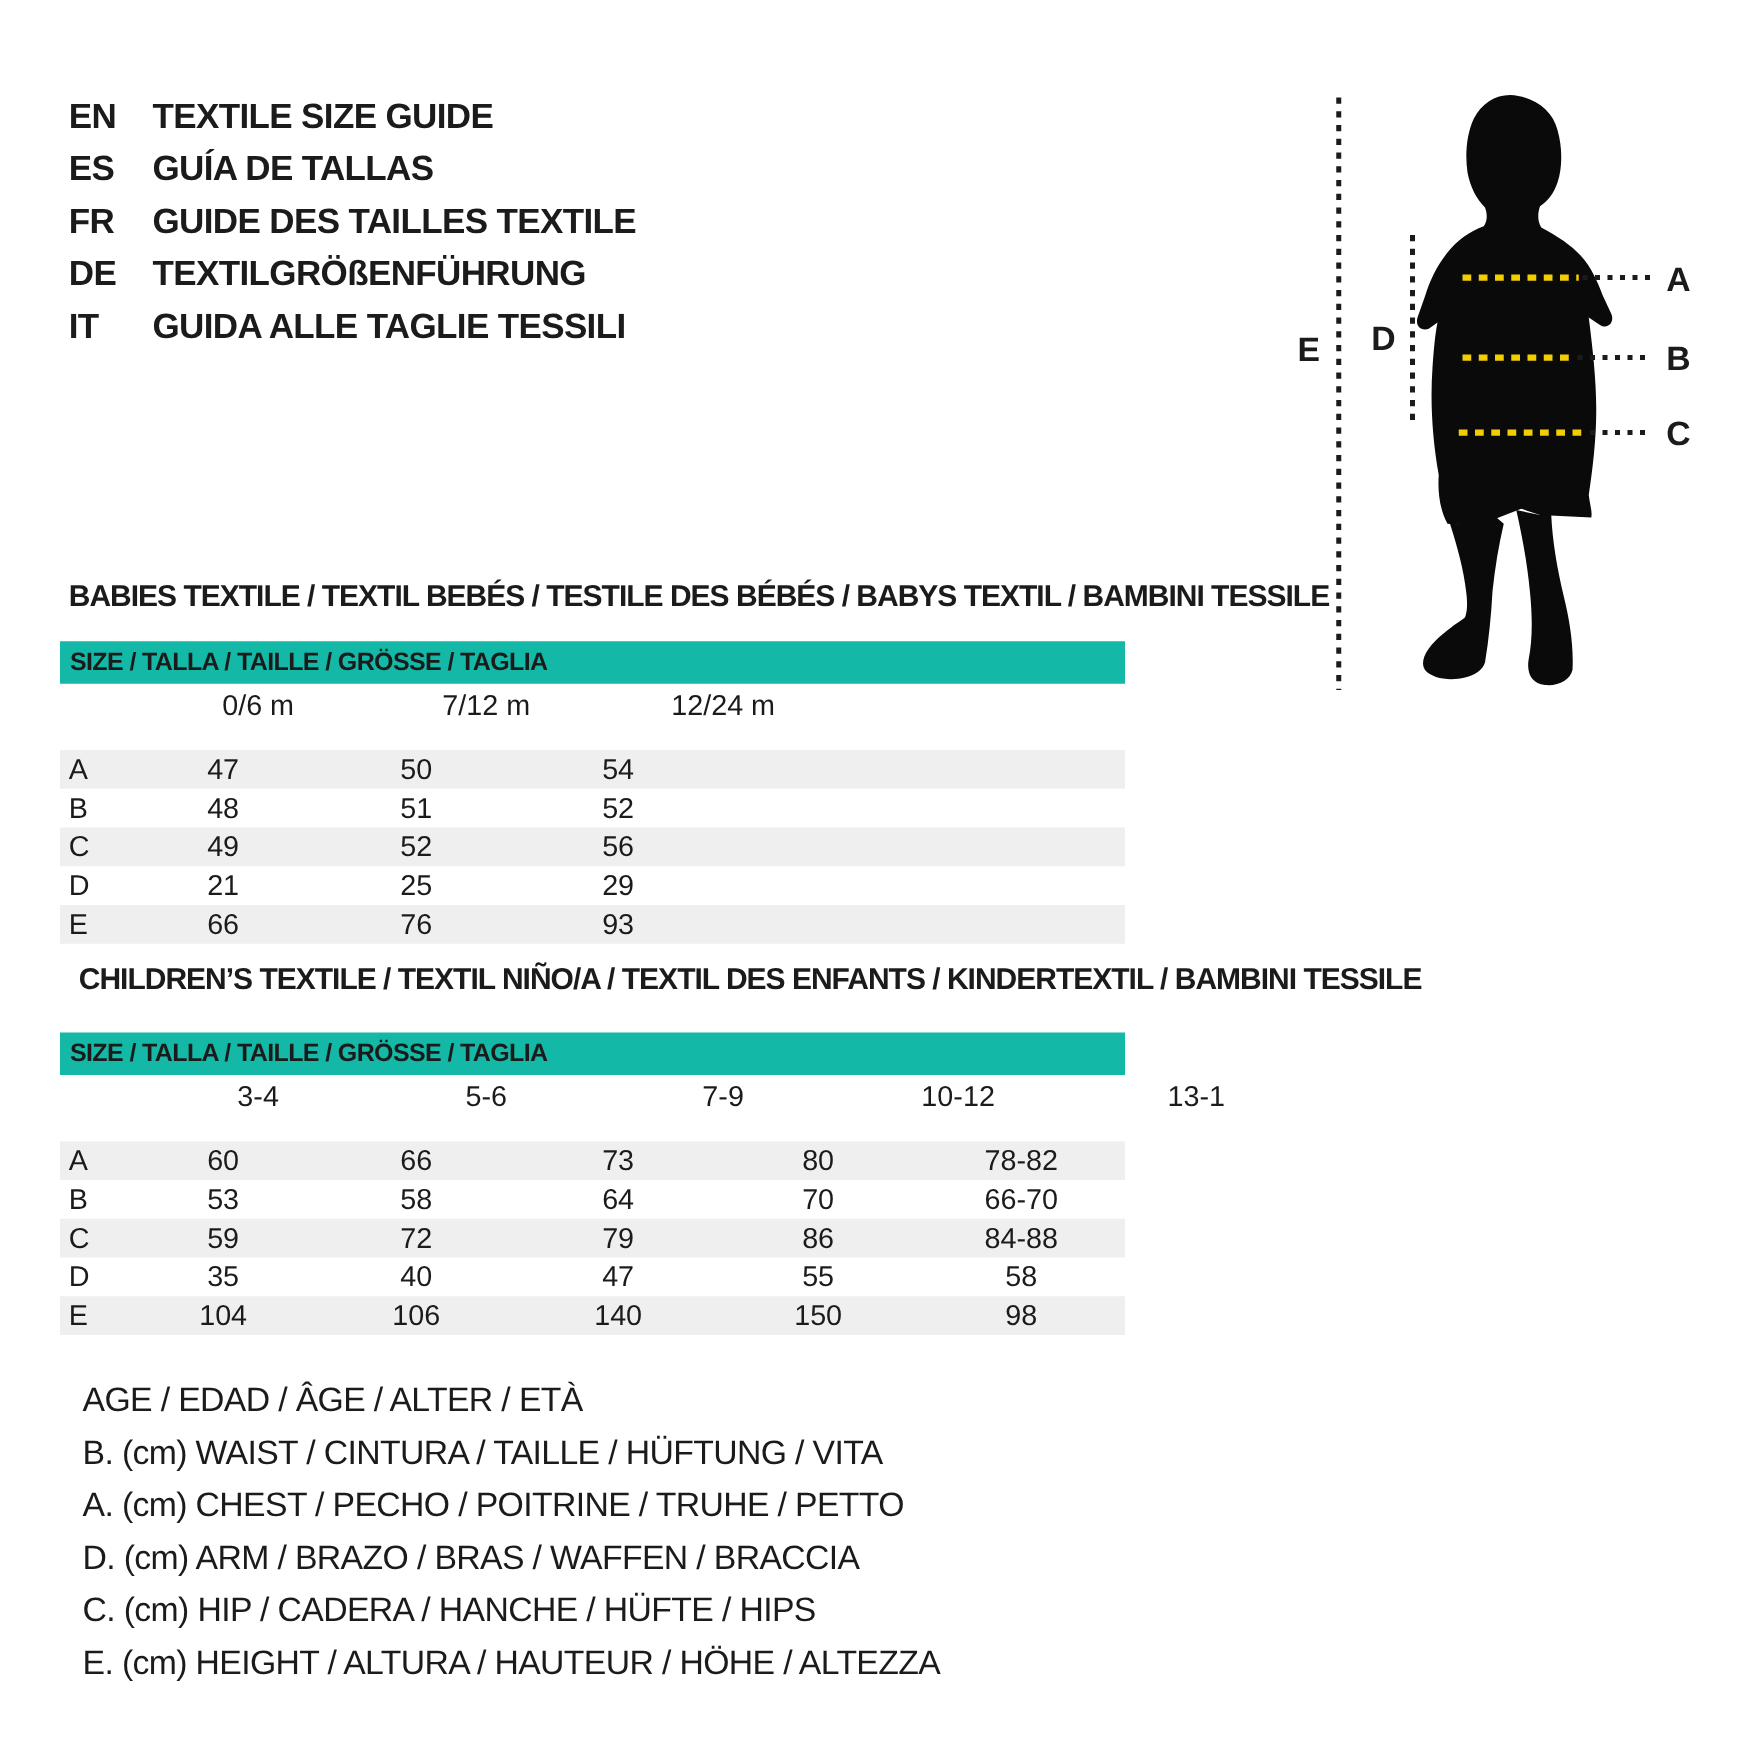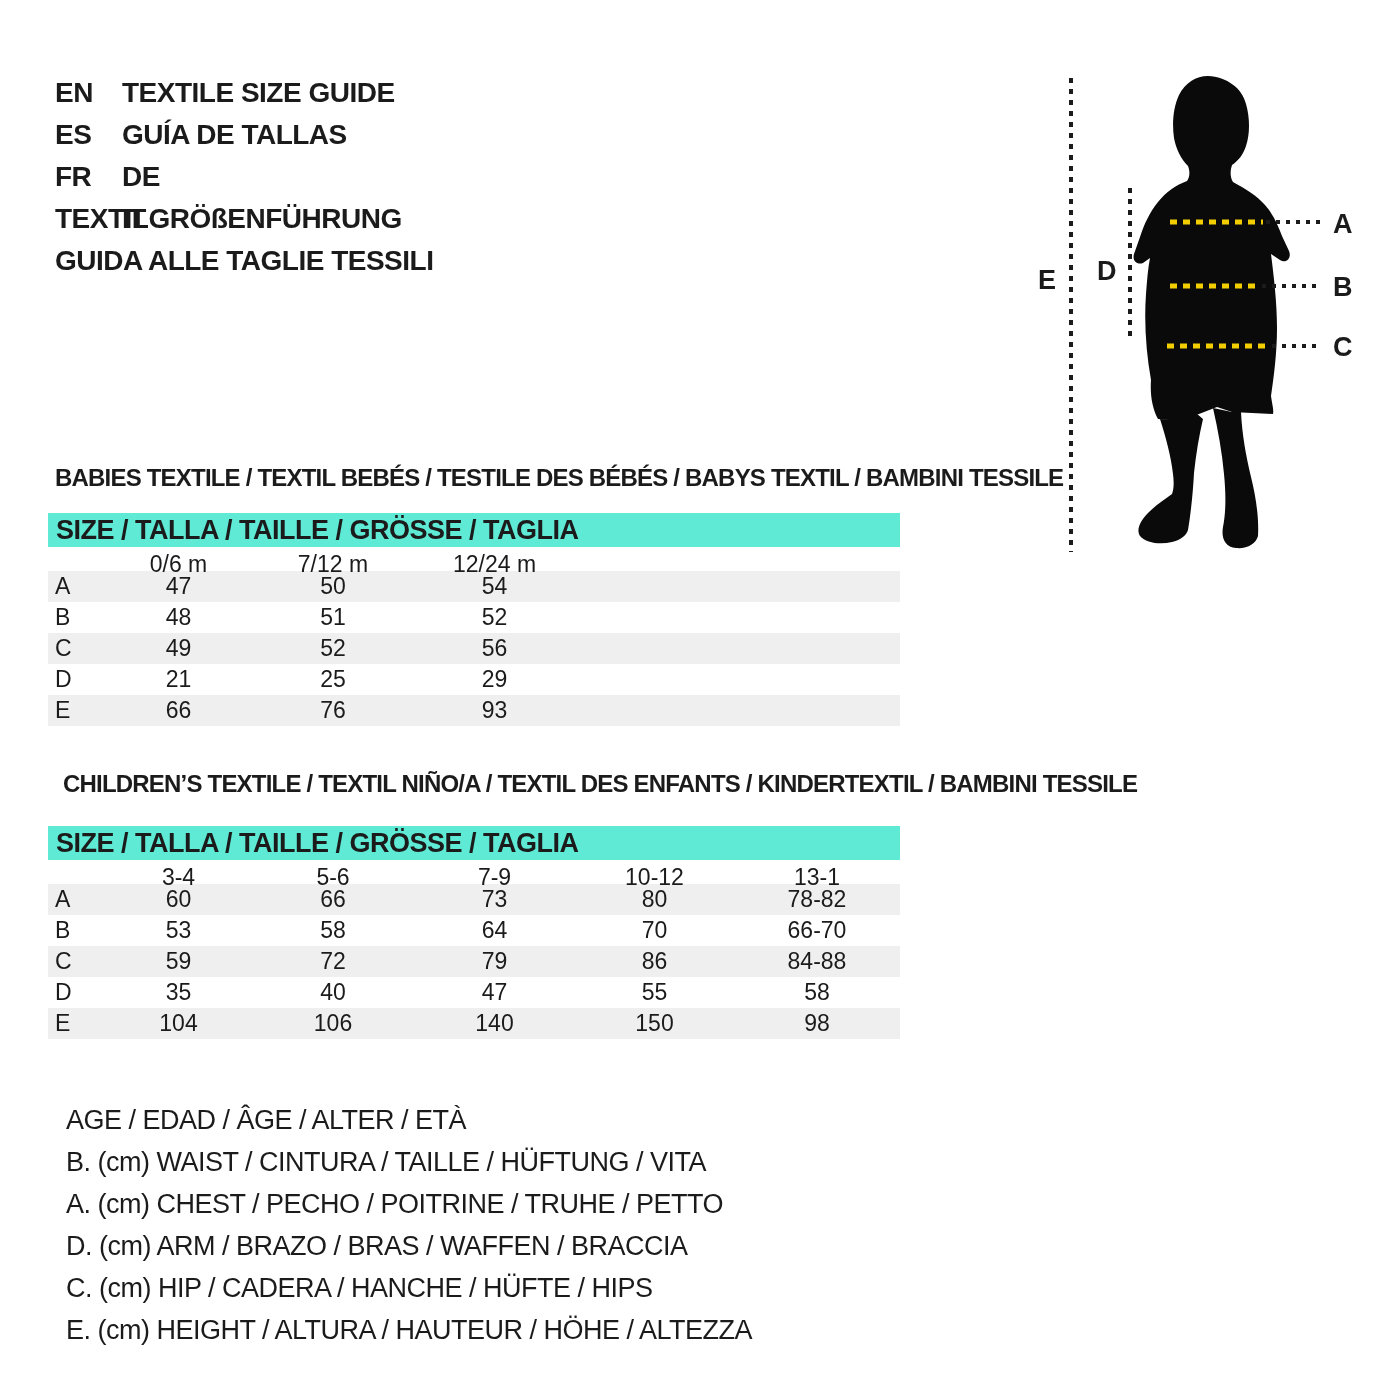--- a/index.html
+++ b/index.html
@@ -9,43 +9,44 @@
     font-stretch:condensed;
   }
   .abs{position:absolute;}
   
   .lang{left:55px;top:72px;display:grid;grid-template-columns:67px auto;
         line-height:42px;font-size:28px;font-weight:700;letter-spacing:-0.5px;white-space:nowrap;}
   
   .heading{font-size:24px;font-weight:700;letter-spacing:-0.8px;white-space:nowrap;}
   
   .table{width:852px;}
-  .bar{height:34px;line-height:34px;background:#5eead4;font-size:27px;font-weight:700;
+  .bar{height:34px;line-height:34px;background:#14b8a6;font-size:20px;font-weight:700;
        letter-spacing:-0.5px;padding-left:8px;box-sizing:border-box;white-space:nowrap;}
   .thead,.trow{display:grid;grid-template-columns:57px 147px 162px 161px 159px 166px;}
-  .thead{height:24px;line-height:35px;font-size:23px;}
+  .thead{height:53px;line-height:35px;font-size:23px;gap:28px;}
   .trow{height:31px;line-height:31px;font-size:23px;}
   .rows .trow:nth-child(odd){background:#efefef;}
   .cell-label{padding-left:7px;}
   .cell-val{text-align:center;}
   
   .legend{left:55px;top:1099px;line-height:42px;font-size:27px;letter-spacing:-0.5px;white-space:nowrap;margin-left:11px;}
   
   .figure{left:1030px;top:70px;width:330px;height:495px;}
   .mlabel{font-family:"Liberation Sans",sans-serif;font-size:27px;font-weight:700;fill:#1b1b1b;}
 </style>
 </head>
 <body>
 
 <div class="abs lang">
   <div>EN</div>
   <div>TEXTILE SIZE GUIDE</div>
   <div>ES</div>
   <div>GUÍA DE TALLAS</div>
   <div>FR</div>
+  <div>GUIDE DES TAILLES TEXTILE</div>
   <div>DE</div>
   <div>TEXTILGRÖßENFÜHRUNG</div>
   <div>IT</div>
   <div>GUIDA ALLE TAGLIE TESSILI</div>
 </div>
 
 <svg class="abs figure" viewBox="0 0 330 495" xmlns="http://www.w3.org/2000/svg">
 
   <g fill="#0a0a0a">
     <path d="

